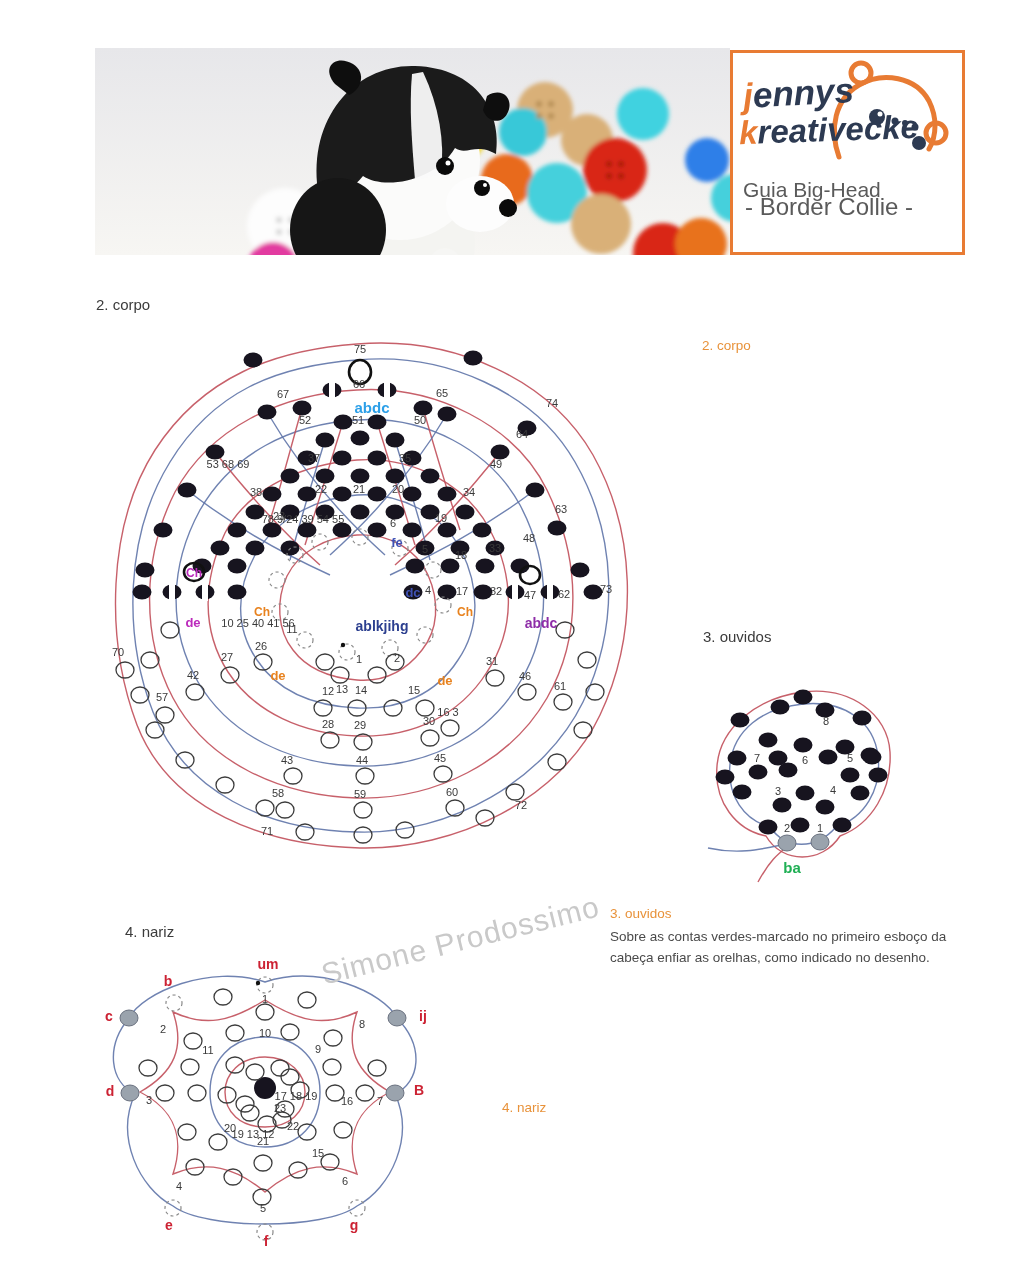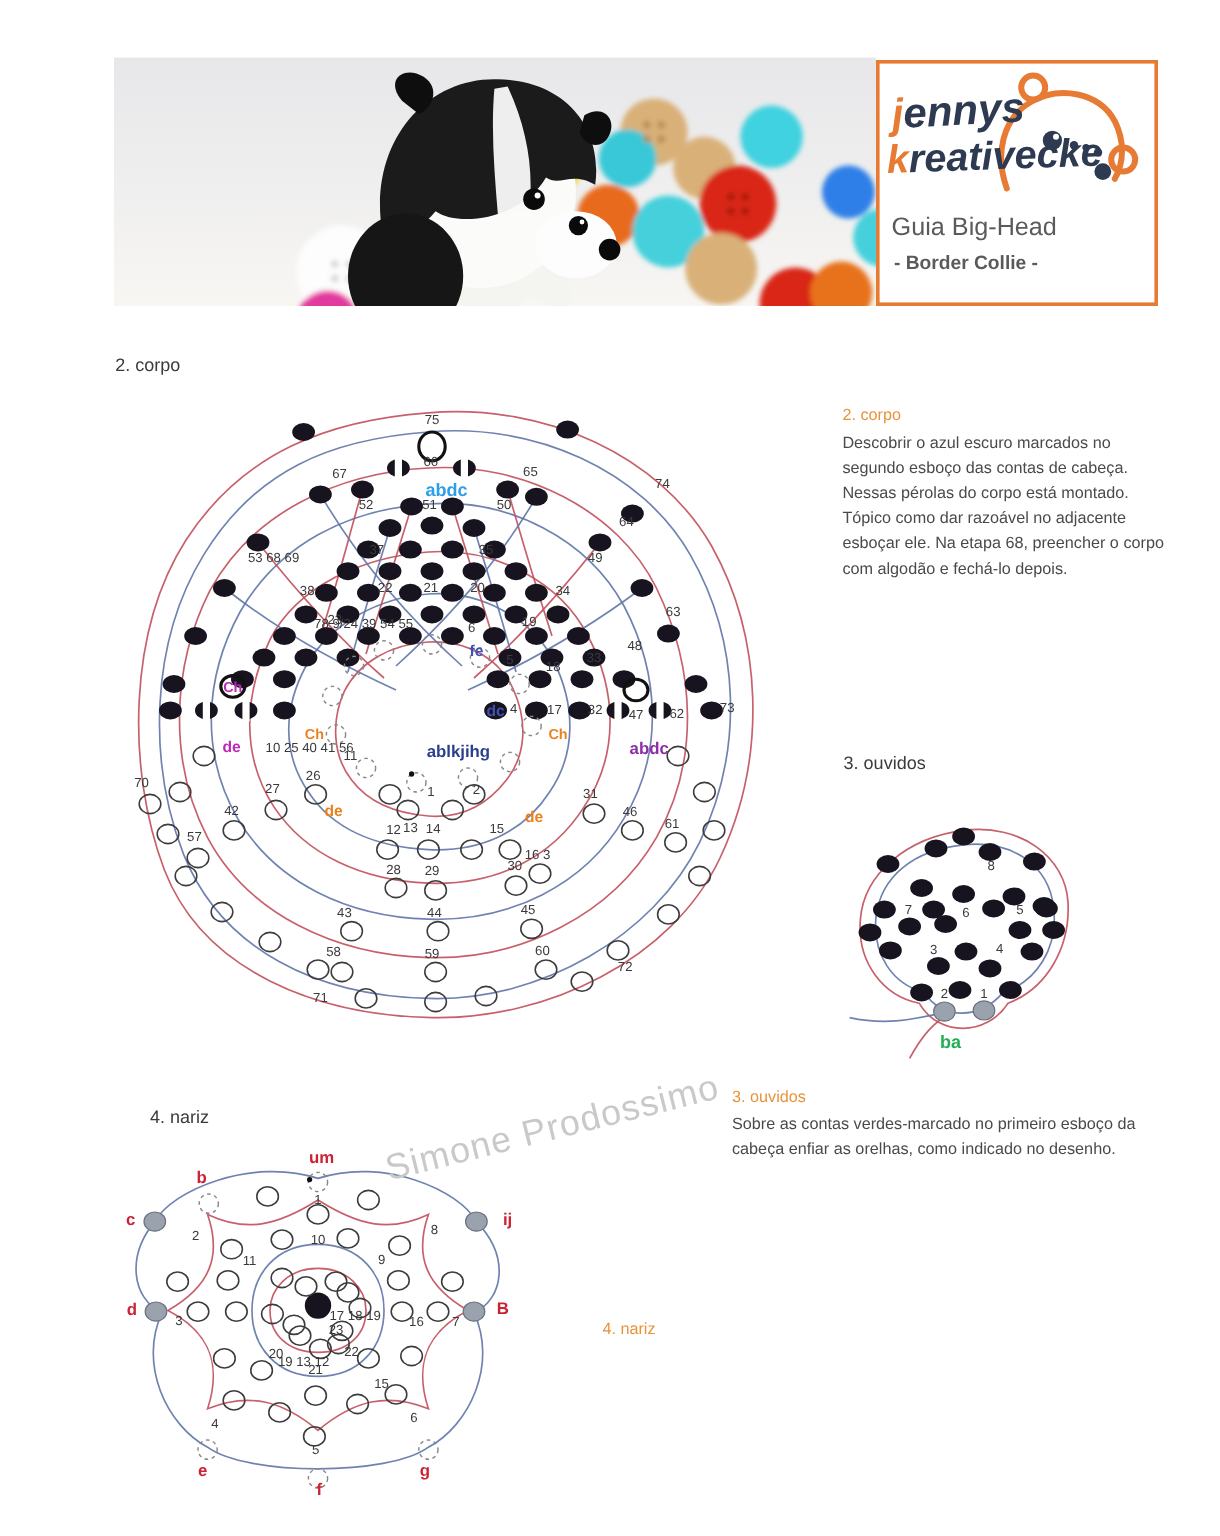--- a/index.html
+++ b/index.html
@@ -106,21 +106,21 @@
       <circle cx="56" cy="58" r="8" fill="#2d3a52"></circle>
         <circle cx="59" cy="55" r="2.5" fill="#fff"></circle>
       <circle cx="74" cy="62" r="3.5" fill="#2d3a52"></circle>
       <circle cx="84" cy="64" r="3" fill="#2d3a52"></circle>
       <circle cx="94" cy="68" r="3.5" fill="#2d3a52"></circle>
       <circle cx="98" cy="84" r="7" fill="#2d3a52"></circle>
     </svg>
     <div class="logoWord" style="left:10px;top:22px;transform:rotate(-3deg);">jennys</div>
     <div class="logoWord" style="left:6px;top:60px;transform:rotate(-2deg);font-size:33px;">kreativecke</div>
     <div class="logoSub" style="left:10px;top:125px;">Guia Big-Head</div>
-    <div class="logoSub" style="left:12px;top:158px;font-size:16px;font-weight:bold;">- Border Collie -</div>
+    <div class="logoSub" style="left:12px;top:140px;font-size:24px;">- Border Collie -</div>
   </div>
 
   <div class="abs grayLabel" style="left:96px;top:296px;">2. corpo</div>
 
   <svg class="abs" style="left:95px;top:330px;" width="560" height="530" viewBox="0 0 560 530">
       <path d="M262,14 C360,6 455,50 498,125 C540,200 545,300 505,385 C465,470 360,520 265,518 C170,516 75,480 42,395 C10,310 12,195 60,120 C108,46 180,20 262,14 Z" fill="none" stroke="#c14f5a" stroke-width="1.4" opacity="0.9"></path>
       <path d="M262,30 C350,22 440,62 480,132 C522,205 525,295 488,372 C450,450 355,505 262,502 C170,500 90,462 58,382 C28,305 30,205 75,132 C118,62 180,36 262,30 Z" fill="none" stroke="#5f74a8" stroke-width="1.4" opacity="0.9"></path>
       <path d="M262,60 C340,55 420,95 452,160 C485,228 488,305 452,368 C415,432 340,470 262,468 C185,466 112,432 78,368 C45,305 48,225 80,162 C115,98 185,64 262,60 Z" fill="none" stroke="#c14f5a" stroke-width="1.4" opacity="0.9"></path>
       <path d="M262,90 C330,85 395,120 425,175 C455,232 458,298 425,352 C392,408 330,438 262,436 C195,434 135,406 103,352 C72,298 75,235 105,180 C137,124 195,94 262,90 Z" fill="none" stroke="#5f74a8" stroke-width="1.4" opacity="0.9"></path>
       <path d="M262,130 C318,126 372,155 395,200 C420,248 420,300 392,342 C365,385 318,408 262,406 C208,404 160,383 133,342 C106,300 108,250 130,203 C153,158 208,134 262,130 Z" fill="none" stroke="#c14f5a" stroke-width="1.4" opacity="0.9"></path>
@@ -345,21 +345,20 @@
       <text x="167" y="286" text-anchor="middle" font-size="12" fill="#e8821e" font-weight="bold" font-family="&quot;Liberation Sans&quot;,sans-serif">Ch</text>
       <text x="370" y="286" text-anchor="middle" font-size="12" fill="#e8821e" font-weight="bold" font-family="&quot;Liberation Sans&quot;,sans-serif">Ch</text>
       <text x="98" y="297" text-anchor="middle" font-size="13" fill="#bb29bb" font-weight="bold" font-family="&quot;Liberation Sans&quot;,sans-serif">de</text>
       <text x="183" y="350" text-anchor="middle" font-size="13" fill="#e8821e" font-weight="bold" font-family="&quot;Liberation Sans&quot;,sans-serif">de</text>
       <text x="350" y="355" text-anchor="middle" font-size="13" fill="#e8821e" font-weight="bold" font-family="&quot;Liberation Sans&quot;,sans-serif">de</text>
       <text x="287" y="301" text-anchor="middle" font-size="14" fill="#2c3f8f" font-weight="bold" font-family="&quot;Liberation Sans&quot;,sans-serif">ablkjihg</text>
       <text x="446" y="298" text-anchor="middle" font-size="14" fill="#8e2da8" font-weight="bold" font-family="&quot;Liberation Sans&quot;,sans-serif">abdc</text>
     </svg>
 
   <div class="abs orangeHead" style="left:702px;top:338px;">2. corpo</div>
-  <div class="abs bodyText" style="left:702px;top:358px;width:272px;">Descobrir o azul escuro marcados no segundo esboço das contas de cabeça. Nessas pérolas do corpo está montado. Tópico como dar razoável no adjacente esboçar ele. Na etapa 68, preencher o corpo com algodão e fechá-lo depois.</div>
 
   <div class="abs grayLabel" style="left:703px;top:628px;">3. ouvidos</div>
   <svg class="abs" style="left:700px;top:652px;" width="220" height="235" viewBox="0 0 220 235">
       <path d="M103,40 C150,34 188,62 190,100 C192,138 172,172 140,184 C122,212 82,212 66,184 C36,178 14,150 17,114 C20,76 56,46 103,40 Z" fill="none" stroke="#c14f5a" stroke-width="1.4" opacity="0.9"></path>
       <path d="M58,230 C70,208 78,202 88,194" fill="none" stroke="#c14f5a" stroke-width="1.4" opacity="0.9"></path>
       <path d="M103,52 C145,48 174,70 178,104 C182,138 164,166 136,175 C116,198 86,198 70,175 C44,168 27,144 30,112 C34,78 62,56 103,52 Z" fill="none" stroke="#5f74a8" stroke-width="1.4" opacity="0.9"></path>
       <path d="M8,196 C40,203 62,197 86,192" fill="none" stroke="#5f74a8" stroke-width="1.4" opacity="0.9"></path>
       <ellipse cx="103" cy="45" rx="9.5" ry="7.5" fill="#17141f"></ellipse>
       <ellipse cx="80" cy="55" rx="9.5" ry="7.5" fill="#17141f"></ellipse>
       <ellipse cx="125" cy="58" rx="9.5" ry="7.5" fill="#17141f"></ellipse>

